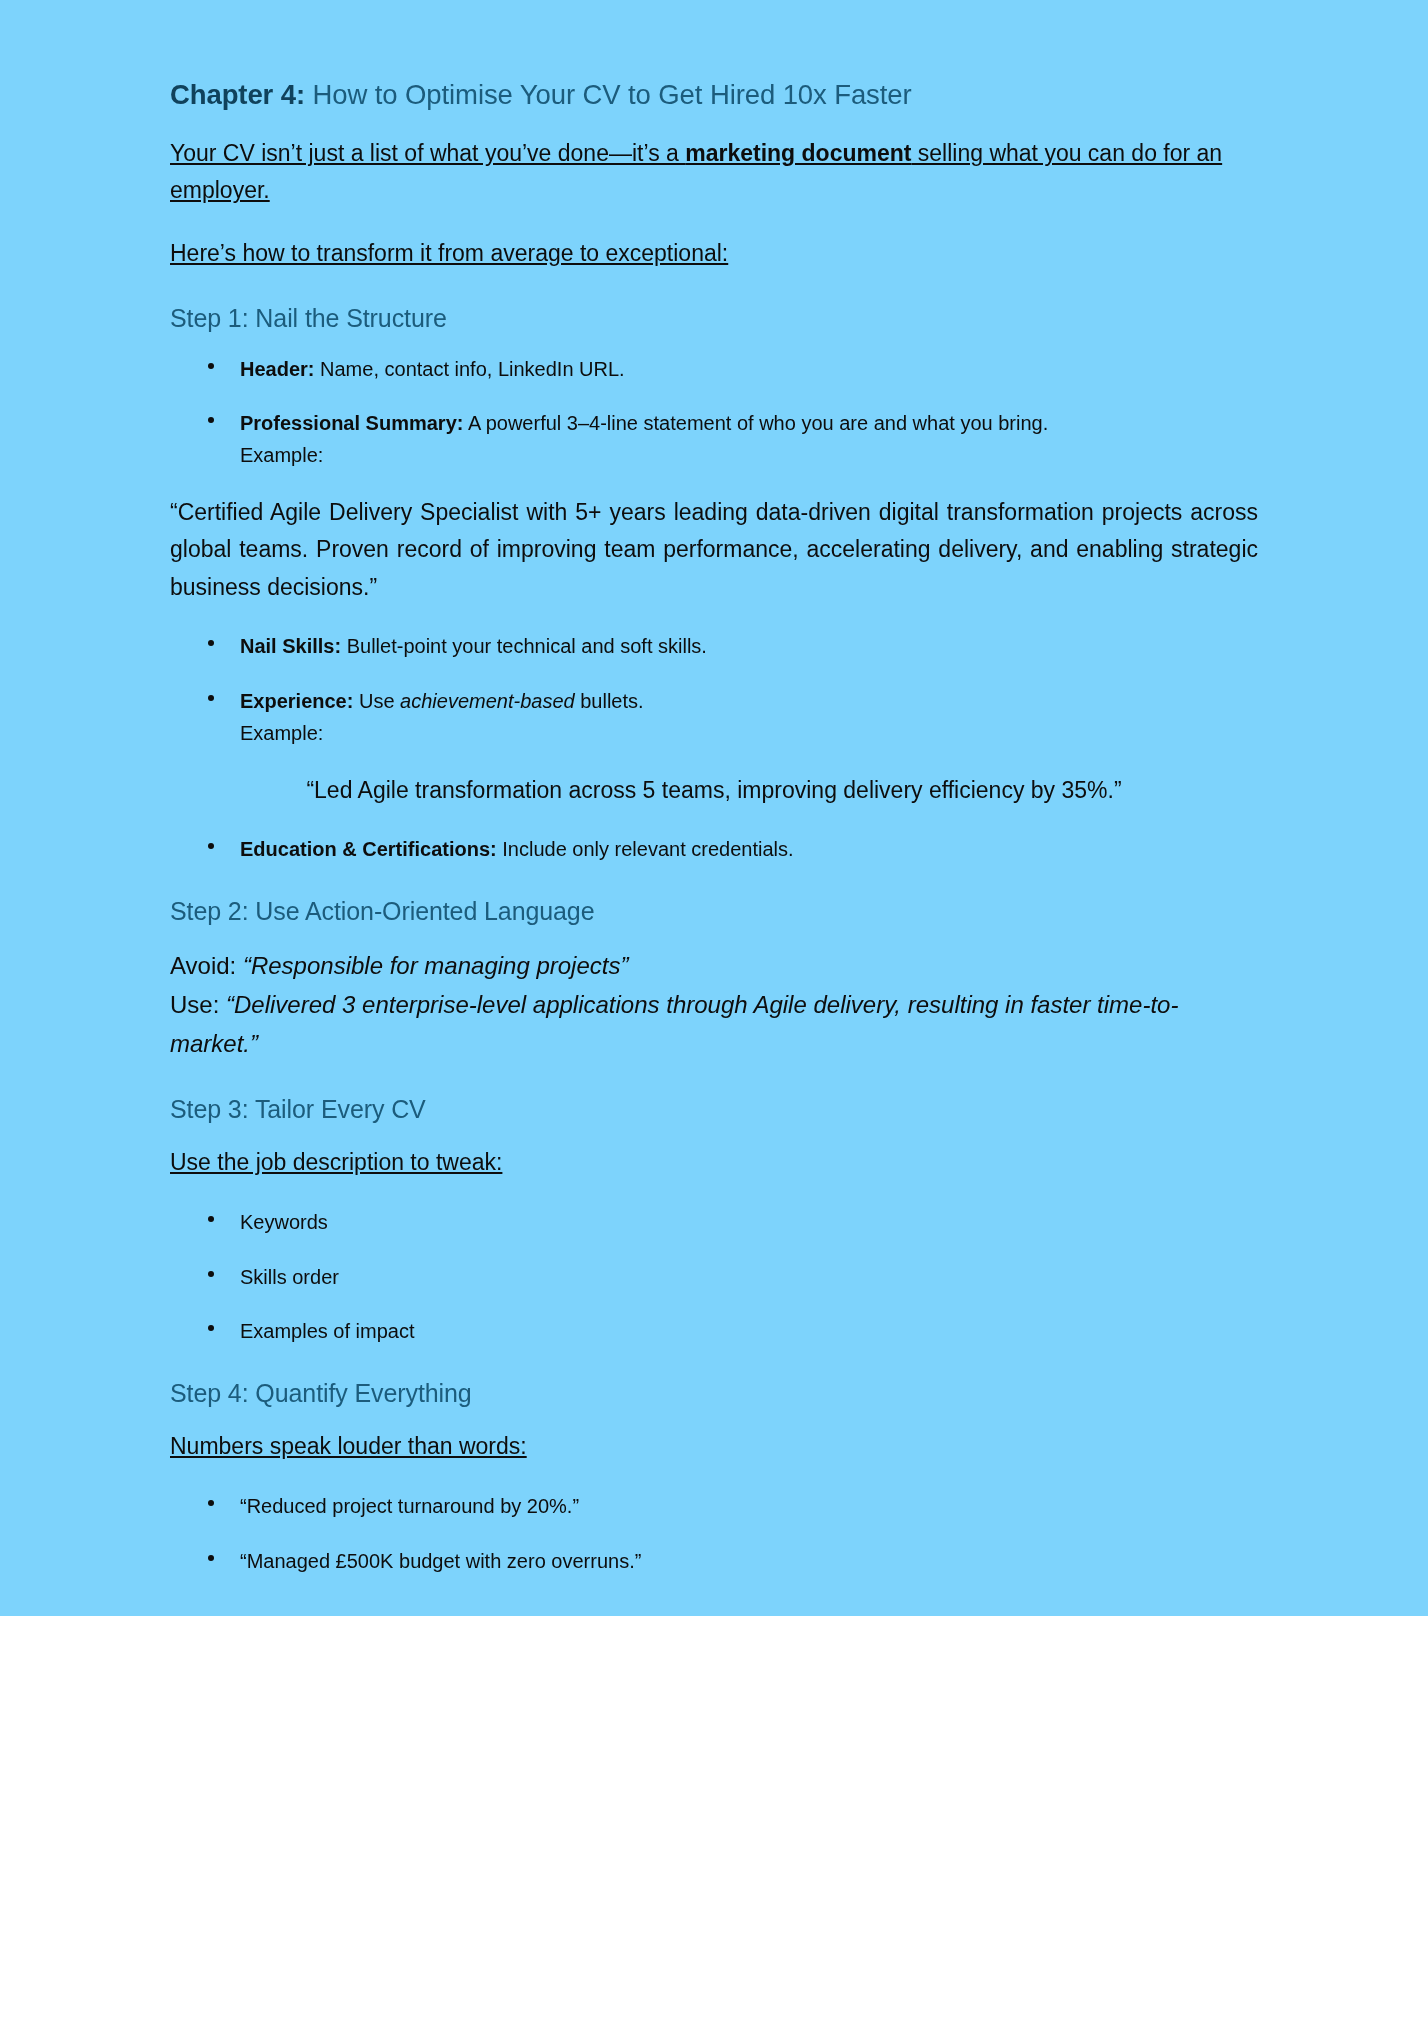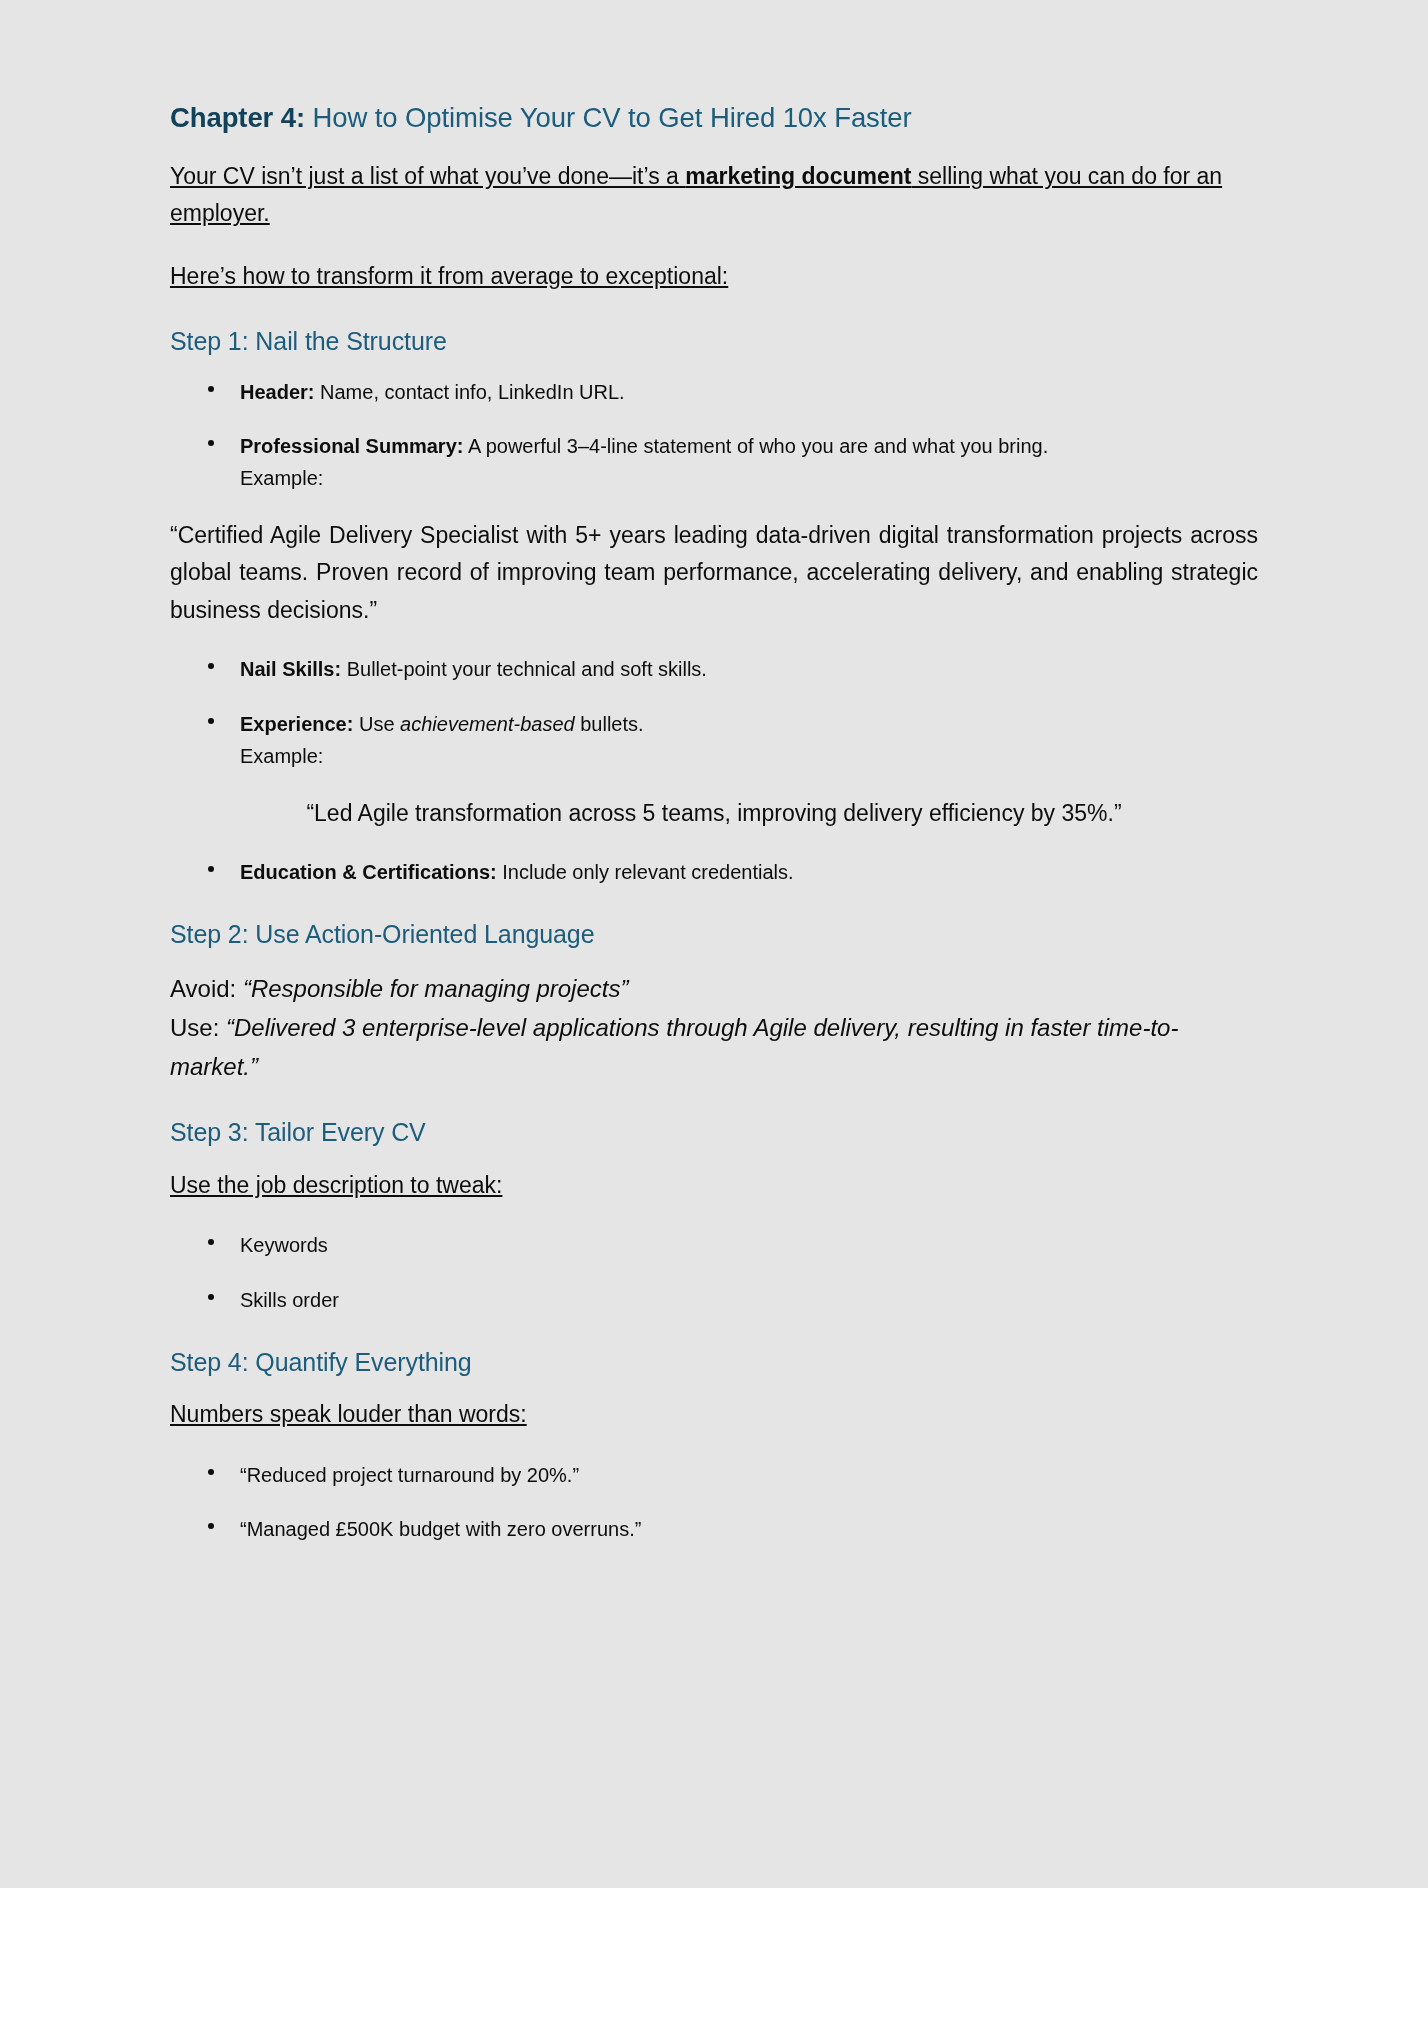--- a/index.html
+++ b/index.html
@@ -11,24 +11,24 @@
     width: 1428px;
     height: 2028px;
     font-family: "Liberation Sans", sans-serif;
     color: #0d0d0d;
     -webkit-font-smoothing: antialiased;
   }
 
   .page {
     position: relative;
     width: 1428px;
-    height: 1888px;
-    background: #e5e5e5;
+    height: 1616px;
+    background: #7dd3fc;
     box-sizing: border-box;
-    padding: 100px 170px 0 170px;
+    padding: 77px 170px 0 170px;
   }
 
   .content {
     width: 1088px;
   }
 
   
   .chapter-title {
     font-size: 27.5px;
     line-height: 1.3;
@@ -183,20 +183,24 @@
 
     <ul class="bullets">
       <li>
         <span class="dot"></span>
         <span>Keywords</span>
       </li>
       <li>
         <span class="dot"></span>
         <span>Skills order</span>
       </li>
+      <li>
+        <span class="dot"></span>
+        <span>Examples of impact</span>
+      </li>
     </ul>
 
     <h2 class="step">Step 4: Quantify Everything</h2>
 
     <p class="body">Numbers speak louder than words:</p>
 
     <ul class="bullets">
       <li>
         <span class="dot"></span>
         <span>“Reduced project turnaround by 20%.”</span>

